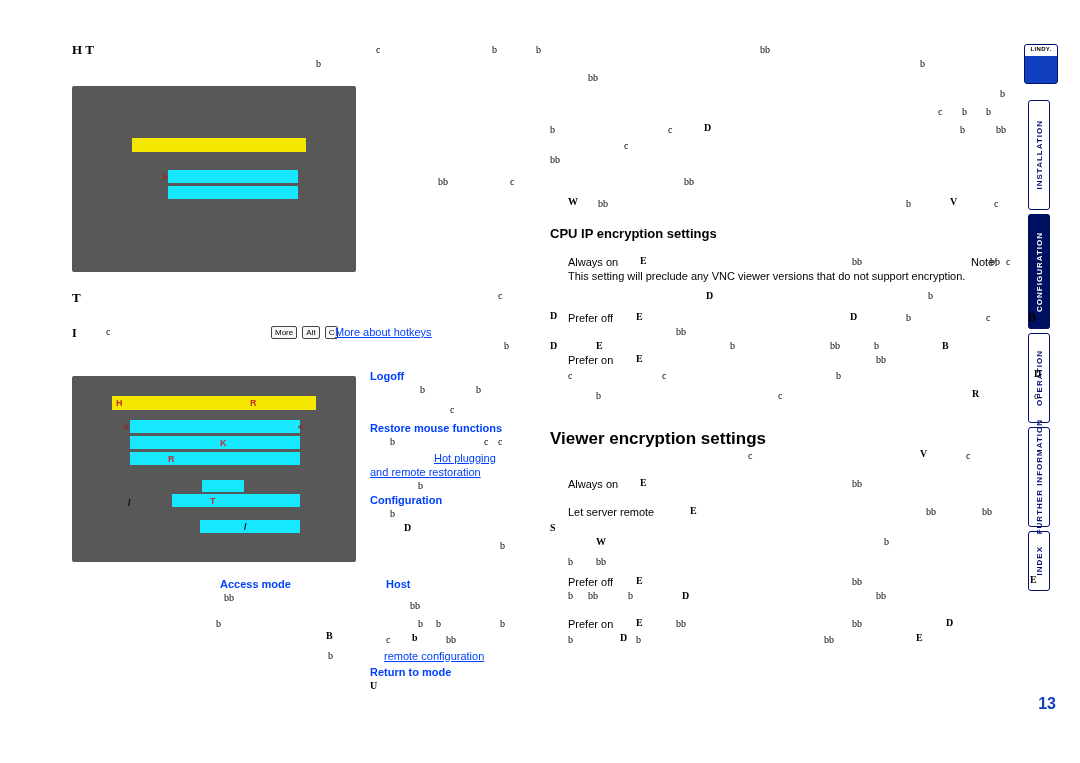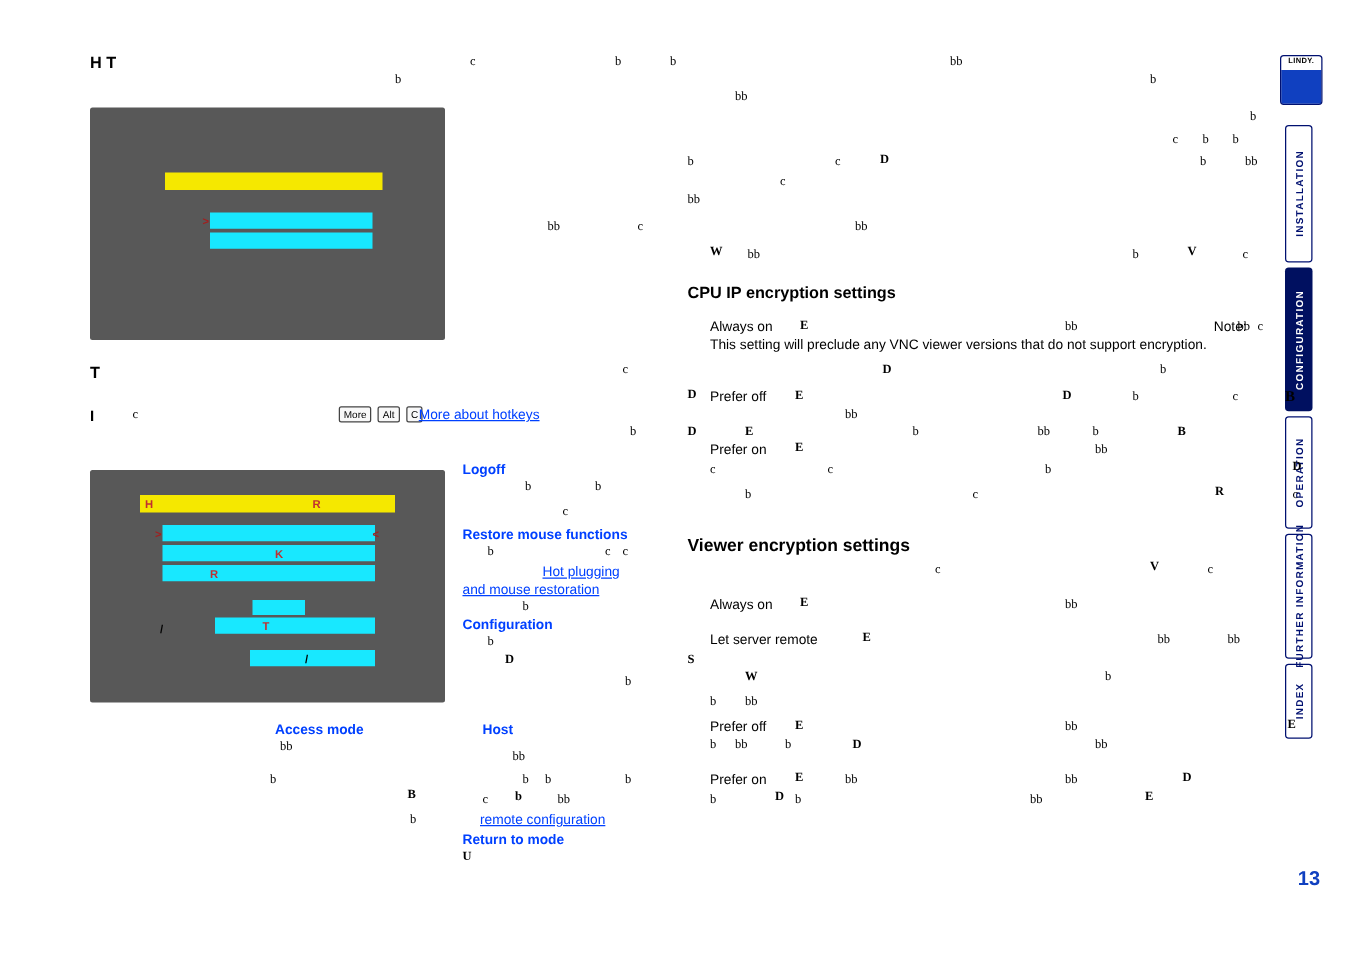--- a/index.html
+++ b/index.html
@@ -25,21 +25,21 @@
   .band-cyan   { position:absolute; background:#18e8ff; }
   .small-red   { color:#c03030; }
   .small-black { color:#000; }
 
   .screenshot span.lbl { position:absolute; font-size:9px; font-weight:bold; }
   .tiny-cyan { position:absolute; background:#18e8ff; }
 
   
   .t { position:absolute; line-height:1.25; }
   .bold { font-weight:bold; }
-  .serif { font-family: Liberation Sans, sans-serif; }
+  .serif { font-family: Liberation Serif, serif; }
   .link { color:#0040ff; text-decoration:underline; cursor:pointer; }
   .blue-head { color:#0040ff; font-weight:bold; }
 
   
   .key { display:inline-block; border:1px solid #444; border-radius:2px;
          padding:0 3px; font-size:8px; line-height:11px; background:#f8f8f8;
          margin:0 1px; }
 
   
   .tabstack {
@@ -152,38 +152,38 @@
   <div class="band-cyan" style="left:100px; top:118px; width:128px; height:13px"></div>
   <span class="lbl small-red" style="left:138px; top:120px">T</span>
 
   <div class="band-cyan" style="left:128px; top:144px; width:100px; height:13px"></div>
   <span class="lbl small-black" style="left:172px; top:146px">/</span>
 </div>
 
 <div class="t blue-head" style="left:370px; top:370px">Logoff</div>
 <div class="t blue-head" style="left:370px; top:422px">Restore mouse functions</div>
 <a class="t link" style="left:434px; top:452px">Hot plugging</a>
-<a class="t link" style="left:370px; top:466px">and mouse restoration</a>
+<a class="t link" style="left:370px; top:466px">and remote restoration</a>
 <div class="t blue-head" style="left:370px; top:494px">Configuration</div>
 
 <div class="t blue-head" style="left:220px; top:578px">Access mode</div>
 <div class="t blue-head" style="left:386px; top:578px">Host</div>
 <a class="t link" style="left:384px; top:650px">remote configuration</a>
 <div class="t blue-head" style="left:370px; top:666px">Return to mode</div>
 
 <div class="t bold" style="left:550px; top:226px; font-size:13px">CPU IP encryption settings</div>
 
 <div class="t" style="left:568px; top:256px">Always on</div>
 <div class="t" style="left:568px; top:270px; width:440px">This setting will preclude any VNC viewer versions that do not support encryption.</div>
 <div class="t" style="left:971px; top:256px">Note:</div>
 
 <div class="t" style="left:568px; top:312px">Prefer off</div>
 <div class="t" style="left:568px; top:354px">Prefer on</div>
 
-<div class="t bold" style="left:550px; top:428px; font-size:14px">Viewer encryption settings</div>
+<div class="t bold" style="left:550px; top:428px; font-size:17px">Viewer encryption settings</div>
 <div class="t" style="left:568px; top:478px">Always on</div>
 <div class="t" style="left:568px; top:506px">Let server remote</div>
 <div class="t" style="left:568px; top:576px">Prefer off</div>
 <div class="t" style="left:568px; top:618px">Prefer on</div>
 
 <span class="glyph" style="left:376px; top:44px">c</span>
 <span class="glyph" style="left:492px; top:44px">b</span>
 <span class="glyph" style="left:536px; top:44px">b</span>
 <span class="glyph" style="left:760px; top:44px">bb</span>
 <span class="glyph" style="left:316px; top:58px">b</span>

